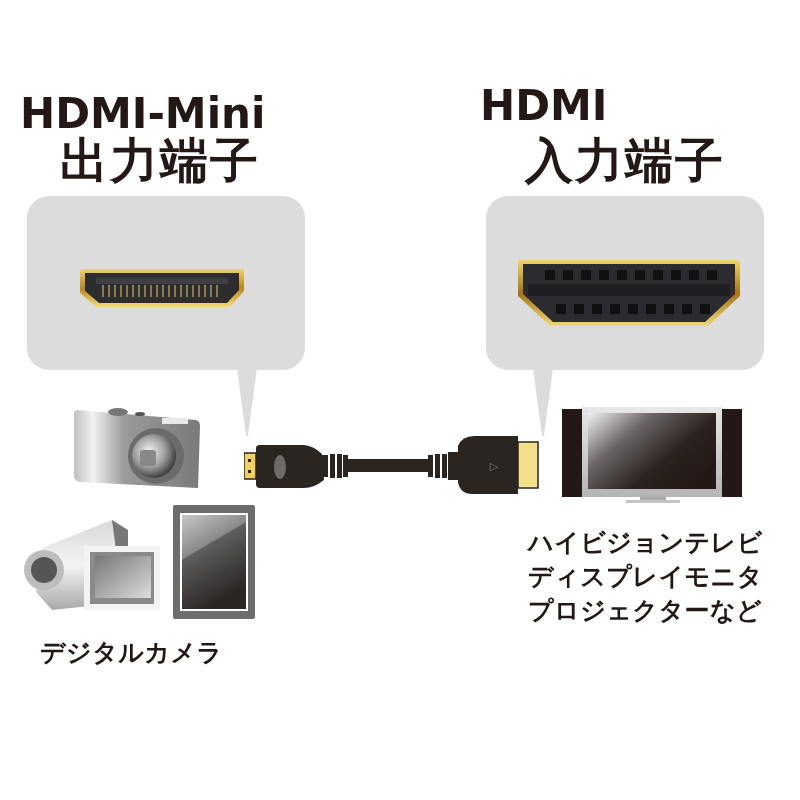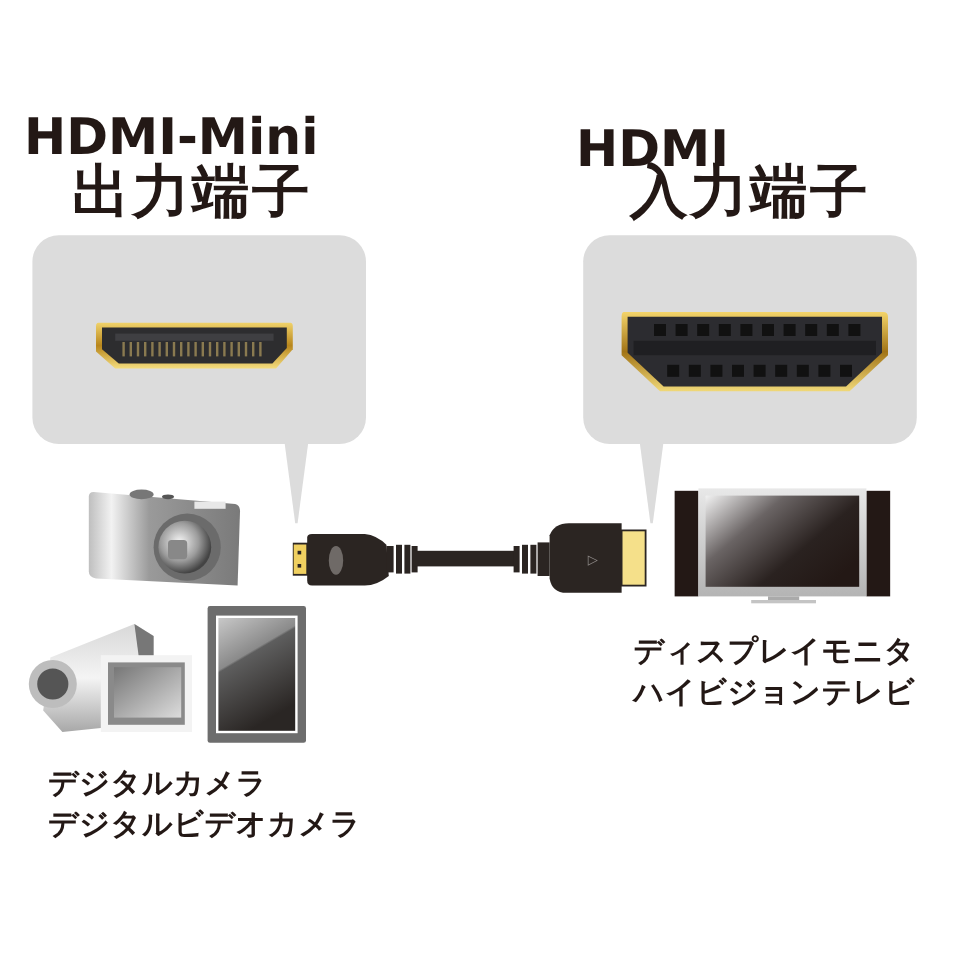--- a/index.html
+++ b/index.html
@@ -11,21 +11,21 @@
     .bubble { background: #dcdcdc; border-radius: 22px; }
     .caption { font-weight: bold; font-size: 25px; line-height: 34px; white-space: nowrap; letter-spacing: 0.5px; }
     svg { display: block; }
   </style>
 </head>
 <body>
 
 <div class="abs title" style="left:20px; top:92px; width:280px;">HDMI-Mini</div>
 <div class="abs subtitle" style="left:20px; top:138px; width:280px;">出力端子</div>
 
-<div class="abs title" style="left:480px; top:102px; width:290px;">HDMI</div>
+<div class="abs title" style="left:480px; top:84px; width:290px;">HDMI</div>
 <div class="abs subtitle" style="left:480px; top:138px; width:290px;text-align:center;">入力端子</div>
 
 <div class="abs" style="left:27px; top:196px; width:278px; height:240px;">
   <div class="abs bubble" style="left:0; top:0; width:278px; height:174px;"></div>
   <svg class="abs" style="left:205px; top:172px;" width="30" height="70" viewBox="0 0 30 70">
     <polygon points="5,0 25,0 16,68 14,68" fill="#dcdcdc"></polygon>
   </svg>
 
   <div class="abs" style="left:51px; top:71px;">
     <svg width="168" height="44" viewBox="0 0 168 44">
@@ -219,19 +219,19 @@
 
     <path d="M214,14 Q218,4 230,4 L274,4 L274,62 L228,62 Q216,62 214,50 Z" fill="#2b2522"></path>
     <text x="250" y="38" font-size="11" fill="#8a8583" text-anchor="middle">▷</text>
 
     <rect x="274" y="10" width="20" height="46" fill="#f5e08a" stroke="#2b2522" stroke-width="1.5"></rect>
   </svg>
 </div>
 
 <div class="abs caption" style="left:40px; top:636px;">
   <div>デジタルカメラ</div>
-  <div>デジタルビデオカメラ</div>
 </div>
 
 <div class="abs caption" style="left:528px; top:526px;">
+  <div>ハイビジョンテレビ</div>
   <div>ディスプレイモニタ</div>
-  <div>ハイビジョンテレビ</div>
+  <div>プロジェクターなど</div>
 </div>
 
 </body></html>

